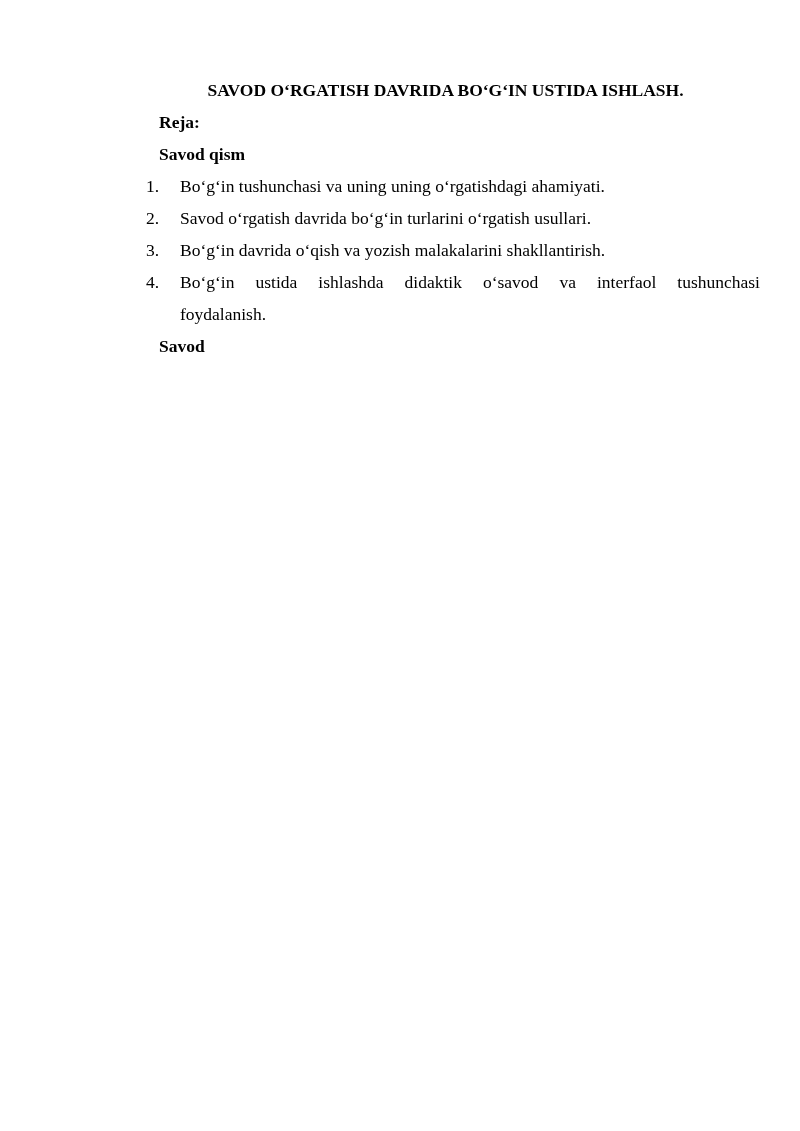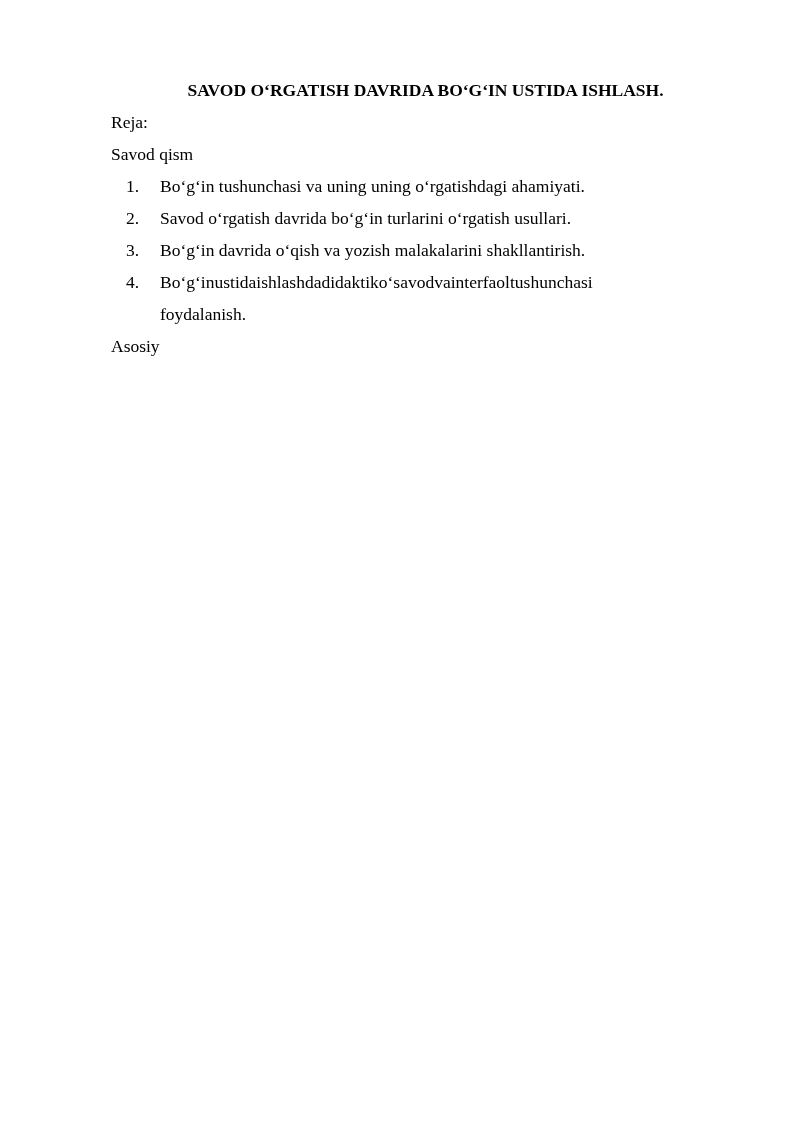--- a/index.html
+++ b/index.html
@@ -11,57 +11,59 @@
       width: 800px;
       height: 1131px;
       position: relative;
       overflow: hidden;
       font-family: "Liberation Serif", "DejaVu Serif", serif;
       color: #000000;
       font-size: 17.5px;
     }
     .page {
       position: absolute;
-      left: 111px;
+      left: 131px;
       top: 74px;
       width: 629px;
     }
     .title {
       font-weight: bold;
       text-align: center;
       font-size: 17.5px;
       line-height: 32px;
       height: 32px;
       margin-left: 0;
       width: 629px;
     }
     .heading {
-      font-weight: normal;
+      font-weight: bold;
       line-height: 32px;
       height: 32px;
+      margin-left: 28px;
     }
     ol.plan {
       list-style: none;
       margin: 0;
       padding: 0;
     }
     ol.plan li {
       position: relative;
       padding-left: 49px;
       line-height: 32px;
       text-align: justify;
       text-align-last: left;
     }
     ol.plan li .num {
       position: absolute;
       left: 15px;
       top: 0;
     }
     .justified-line {
       display: flex;
+      justify-content: space-between;
     }
   </style>
 </head>
 <body>
 
 <div class="page">
   <div class="title">SAVOD O‘RGATISH DAVRIDA BO‘G‘IN USTIDA ISHLASH.</div>
   <div class="heading">Reja:</div>
   <div class="heading">Savod qism</div>
 
@@ -87,14 +89,14 @@
         <span>didaktik</span>
         <span>o‘savod</span>
         <span>va</span>
         <span>interfaol</span>
         <span>tushunchasi</span>
       </div>
       <div>foydalanish.</div>
     </li>
   </ol>
 
-  <div class="heading">Asosiy</div>
+  <div class="heading">Savod</div>
 </div>
 
 </body></html>

